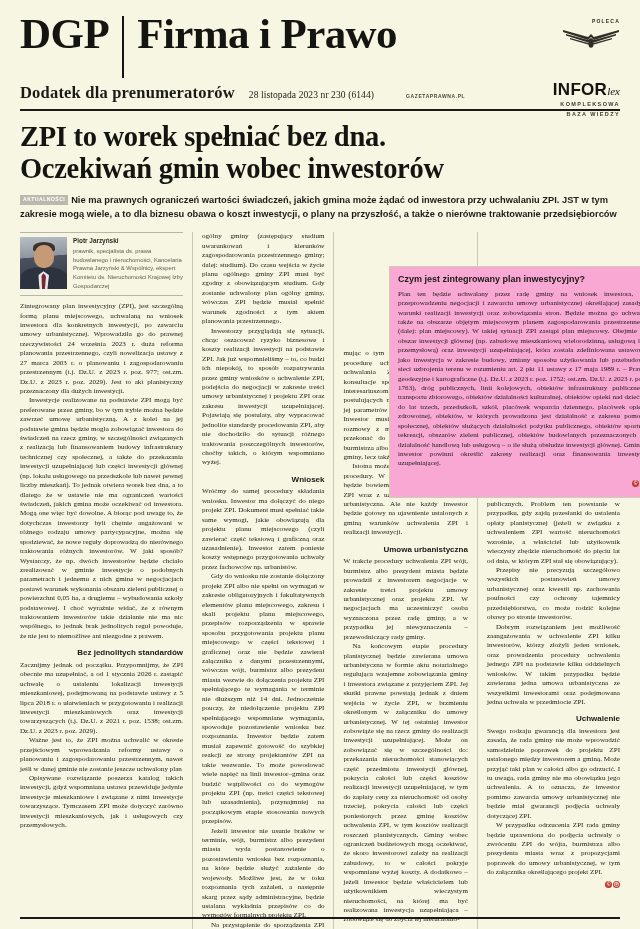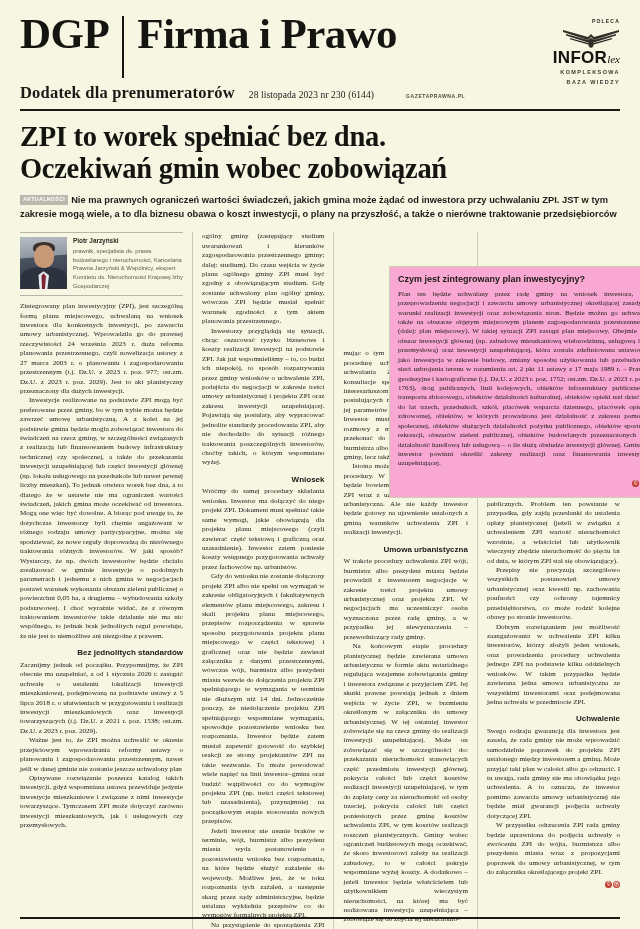--- a/index.html
+++ b/index.html
@@ -64,20 +64,21 @@
     margin-bottom: 3px;
   }
   .infor-bird { display:block; margin-left:auto; }
   .infor-word {
     font-family: "Liberation Sans", sans-serif;
     font-weight: bold;
     font-size: 17px;
     letter-spacing: 0.3px;
     color: #141410;
     line-height: 1;
+    margin-top: 32px;
   }
   .infor-word .lex {
     font-family: "Liberation Serif", serif;
     font-style: italic;
     font-weight: normal;
     font-size: 11px;
     letter-spacing: 0;
   }
   .infor-sub {
     font-family: "Liberation Sans", sans-serif;
@@ -334,21 +335,21 @@
   <div class="subhead-row">
     <div class="dodatek">Dodatek dla prenumeratorów</div>
     <div class="issue-date">28 listopada 2023 nr 230 (6144)</div>
     <div class="gp-url">GAZETAPRAWNA.PL</div>
   </div>
 
   <div class="rule-thick"></div>
 
   <div class="headline">
     <div>ZPI to worek spełniać bez dna.</div>
-    <div>Oczekiwań gmin wobec zobowiązań</div>
+    <div>Oczekiwań gmin wobec inwestorów</div>
   </div>
 
   <div class="lead">
     <span class="badge">AKTUALNOŚCI</span><span>Nie ma prawnych ograniczeń wartości świadczeń, jakich gmina może żądać od inwestora przy uchwalaniu ZPI. JST w tym zakresie mogą wiele, a to dla biznesu obawa o koszt inwestycji, o plany na przyszłość, a także o nierówne traktowanie przedsiębiorców</span>
   </div>
 
   <div class="cols">
 
     <div class="col col-1">
 

